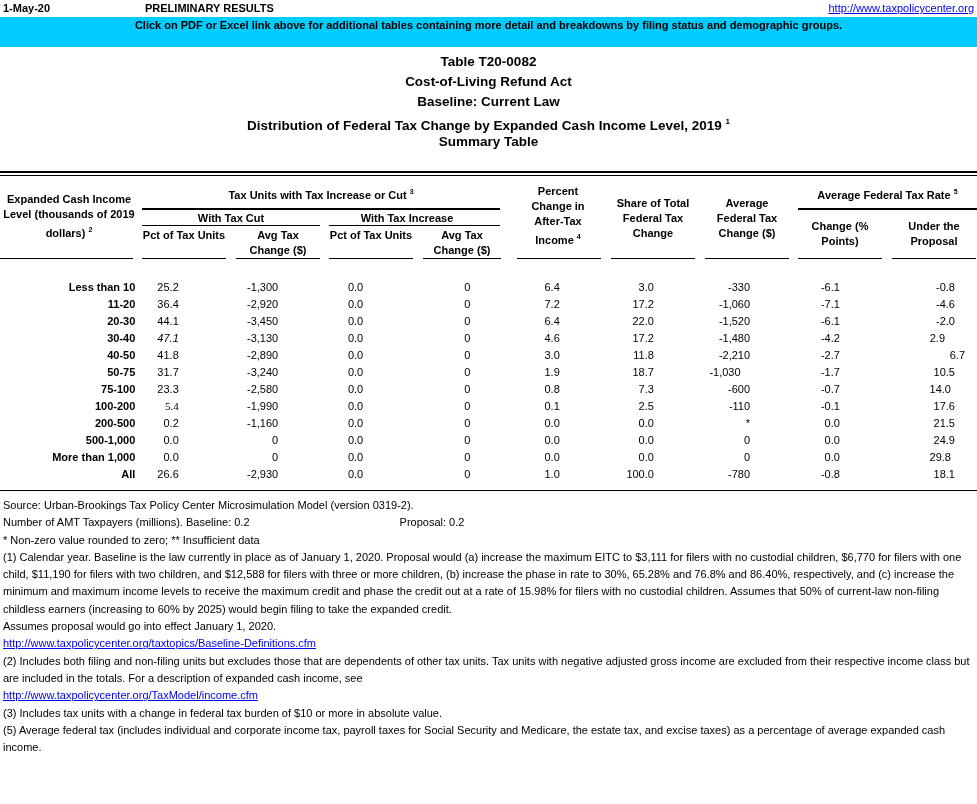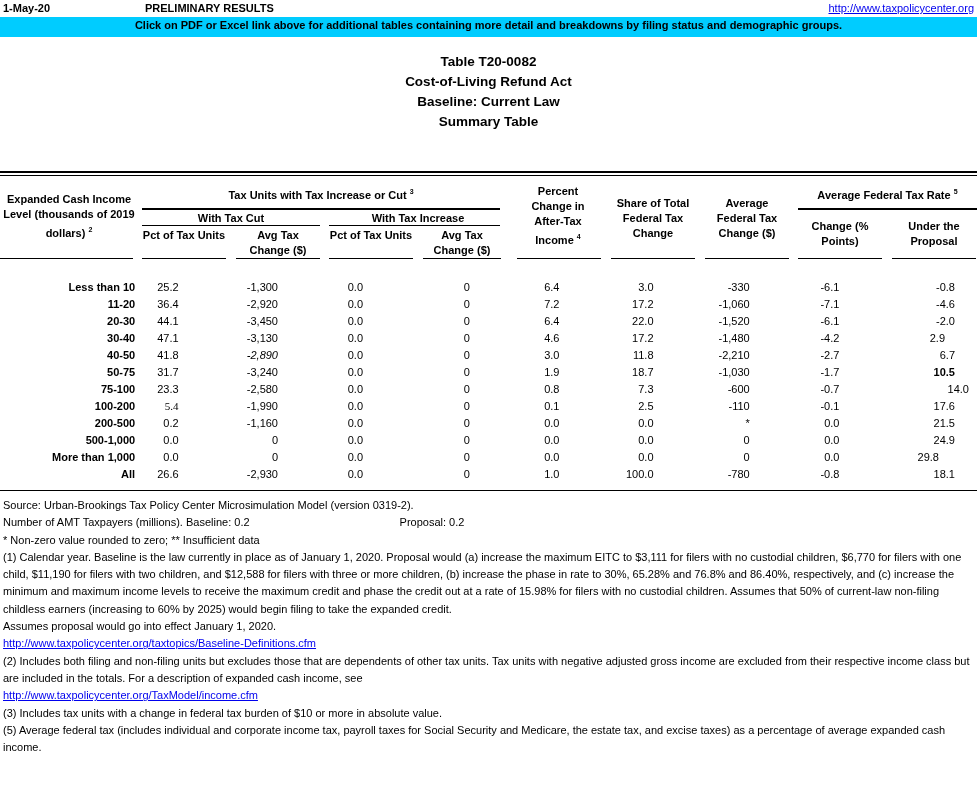--- a/index.html
+++ b/index.html
@@ -1,21 +1,21 @@
 <!DOCTYPE html>
 <html><head>
 <meta charset="utf-8">
 <style>
   html, body { margin:0; padding:0; background:#ffffff; }
   body { width:977px; height:804px; overflow:hidden; font-family:"Liberation Sans", sans-serif; color:#000; position:relative; }
   .topbar { position:absolute; left:0; top:0; width:977px; height:17px; font-size:11px; }
   .date { position:absolute; left:3px; top:2px; font-weight:bold; }
   .prelim { position:absolute; left:145px; top:2px; font-weight:bold; }
   .toplink { position:absolute; right:3px; top:2px; color:#0000ee; text-decoration:underline; font-size:11px; }
-  .banner { position:absolute; left:0; top:17px; width:977px; height:20px; background:#00ccff; font-size:11px; font-weight:bold; text-align:center; line-height:17px; }
+  .banner { position:absolute; left:0; top:17px; width:977px; height:30px; background:#00ccff; font-size:11px; font-weight:bold; text-align:center; line-height:17px; }
   .titles { position:absolute; left:0; top:52px; width:977px; text-align:center; font-weight:bold; font-size:13.5px; }
   .titles div { height:20px; line-height:20px; }
   .titles sup { font-size:8px; }
   .rule-double { position:absolute; left:0; width:977px; border-top:2px solid #000; }
   .hdr { position:absolute; font-size:11px; font-weight:bold; text-align:center; line-height:15px; }
   .hdr sup { font-size:7px; }
   .hline { position:absolute; border-top:1px solid #000; }
   .hline2 { position:absolute; border-top:2px solid #000; }
   table.data { position:absolute; left:0; top:278px; border-collapse:collapse; font-size:11px; }
   table.data td { height:17px; padding:0; text-align:right; }
@@ -31,39 +31,40 @@
   <span class="date">1-May-20</span>
   <span class="prelim">PRELIMINARY RESULTS</span>
   <a class="toplink">http://www.taxpolicycenter.org</a>
 </div>
 <div class="banner">Click on PDF or Excel link above for additional tables containing more detail and breakdowns by filing status and demographic groups.</div>
 
 <div class="titles">
   <div>Table T20-0082</div>
   <div>Cost-of-Living Refund Act</div>
   <div>Baseline: Current Law</div>
+  <div><span>Distribution of Federal Tax Change by Expanded Cash Income Level, 2019</span> <sup>1</sup></div>
   <div>Summary Table</div>
 </div>
 
 <div class="rule-double" style="top:171px;"></div>
 <div class="hline" style="top:175px;left:0;width:977px;"></div>
 
 <div class="hdr" style="left:0;top:192px;width:138px;">
   <span>Expanded Cash Income Level (thousands of 2019 dollars)</span> <sup>2</sup>
 </div>
 <div class="hline" style="top:258px;left:0;width:133px;"></div>
 
 <div class="hdr" style="left:142px;top:184px;width:358px;">
   <span>Tax Units with Tax Increase or Cut</span> <sup>3</sup>
 </div>
 <div class="hline2" style="top:208px;left:142px;width:358px;"></div>
 
 <div class="hdr" style="left:142px;top:211px;width:178px;">With Tax Cut</div>
 <div class="hline" style="top:225px;left:142px;width:178px;"></div>
-<div class="hdr" style="left:333px;top:211px;width:170px;">With Tax Increase</div>
+<div class="hdr" style="left:322px;top:211px;width:170px;">With Tax Increase</div>
 <div class="hline" style="top:225px;left:329px;width:171px;"></div>
 
 <div class="hdr" style="left:142px;top:228px;width:84px;">Pct of Tax Units</div>
 <div class="hline" style="top:258px;left:142px;width:84px;"></div>
 <div class="hdr" style="left:236px;top:228px;width:84px;">Avg Tax Change ($)</div>
 <div class="hline" style="top:258px;left:236px;width:84px;"></div>
 <div class="hdr" style="left:329px;top:228px;width:84px;">Pct of Tax Units</div>
 <div class="hline" style="top:258px;left:329px;width:84px;"></div>
 <div class="hdr" style="left:423px;top:228px;width:78px;">Avg Tax Change ($)</div>
 <div class="hline" style="top:258px;left:423px;width:78px;"></div>
@@ -133,65 +134,65 @@
         <td style="padding-right: 55px;">0.0</td>
         <td style="padding-right: 40px;">0</td>
         <td style="padding-right: 47px;">6.4</td>
         <td style="padding-right: 46px;">22.0</td>
         <td style="padding-right: 43px;">-1,520</td>
         <td style="padding-right: 45px;">-6.1</td>
         <td style="padding-right: 22px;">-2.0</td>
       </tr>
       <tr>
         <td class="lbl">30-40</td>
-        <td style="padding-right: 55px;">47.1</td>
+        <td style="padding-right: 55px; font-style: italic;">47.1</td>
         <td style="padding-right: 48px;">-3,130</td>
         <td style="padding-right: 55px;">0.0</td>
         <td style="padding-right: 40px;">0</td>
         <td style="padding-right: 47px;">4.6</td>
         <td style="padding-right: 46px;">17.2</td>
         <td style="padding-right: 43px;">-1,480</td>
         <td style="padding-right: 45px;">-4.2</td>
         <td style="padding-right: 32px;">2.9</td>
       </tr>
       <tr>
         <td class="lbl">40-50</td>
         <td style="padding-right: 55px;">41.8</td>
-        <td style="padding-right: 48px; font-style: italic;">-2,890</td>
+        <td style="padding-right: 48px;">-2,890</td>
         <td style="padding-right: 55px;">0.0</td>
         <td style="padding-right: 40px;">0</td>
         <td style="padding-right: 47px;">3.0</td>
         <td style="padding-right: 46px;">11.8</td>
         <td style="padding-right: 43px;">-2,210</td>
         <td style="padding-right: 45px;">-2.7</td>
-        <td style="padding-right: 22px; margin-top: 42px;">6.7</td>
+        <td style="padding-right: 12px; margin-top: 42px;">6.7</td>
       </tr>
       <tr>
         <td class="lbl">50-75</td>
         <td style="padding-right: 55px;">31.7</td>
         <td style="padding-right: 48px;">-3,240</td>
         <td style="padding-right: 55px;">0.0</td>
         <td style="padding-right: 40px;">0</td>
         <td style="padding-right: 47px;">1.9</td>
         <td style="padding-right: 46px;">18.7</td>
-        <td style="padding-right: 43px;">-1,030</td>
+        <td style="padding-right: 43px; text-align: center;">-1,030</td>
         <td style="padding-right: 45px;">-1.7</td>
-        <td style="padding-right: 22px; font-weight: bold;">10.5</td>
+        <td style="padding-right: 22px;">10.5</td>
       </tr>
       <tr>
         <td class="lbl">75-100</td>
         <td style="padding-right: 55px;">23.3</td>
         <td style="padding-right: 48px;">-2,580</td>
         <td style="padding-right: 55px;">0.0</td>
         <td style="padding-right: 40px;">0</td>
         <td style="padding-right: 47px;">0.8</td>
         <td style="padding-right: 46px;">7.3</td>
         <td style="padding-right: 43px;">-600</td>
         <td style="padding-right: 45px;">-0.7</td>
-        <td style="padding-right: 8px; margin-top: 39px;">14.0</td>
+        <td style="padding-right: 26px; margin-top: 39px;">14.0</td>
       </tr>
       <tr>
         <td class="lbl">100-200</td>
         <td style="padding-right: 55px; font-family: Liberation Serif, serif;">5.4</td>
         <td style="padding-right: 48px;">-1,990</td>
         <td style="padding-right: 55px;">0.0</td>
         <td style="padding-right: 40px;">0</td>
         <td style="padding-right: 47px;">0.1</td>
         <td style="padding-right: 46px;">2.5</td>
         <td style="padding-right: 43px;">-110</td>
@@ -225,21 +226,21 @@
       <tr>
         <td class="lbl">More than 1,000</td>
         <td style="padding-right: 55px;">0.0</td>
         <td style="padding-right: 48px;">0</td>
         <td style="padding-right: 55px;">0.0</td>
         <td style="padding-right: 40px;">0</td>
         <td style="padding-right: 47px;">0.0</td>
         <td style="padding-right: 46px;">0.0</td>
         <td style="padding-right: 43px;">0</td>
         <td style="padding-right: 45px;">0.0</td>
-        <td style="padding-right: 38px;">29.8</td>
+        <td style="padding-right: 26px;">29.8</td>
       </tr>
       <tr>
         <td class="lbl">All</td>
         <td style="padding-right: 55px; padding-left: 22px;">26.6</td>
         <td style="padding-right: 48px;">-2,930</td>
         <td style="padding-right: 55px;">0.0</td>
         <td style="padding-right: 40px;">0</td>
         <td style="padding-right: 47px;">1.0</td>
         <td style="padding-right: 46px;">100.0</td>
         <td style="padding-right: 43px;">-780</td>

